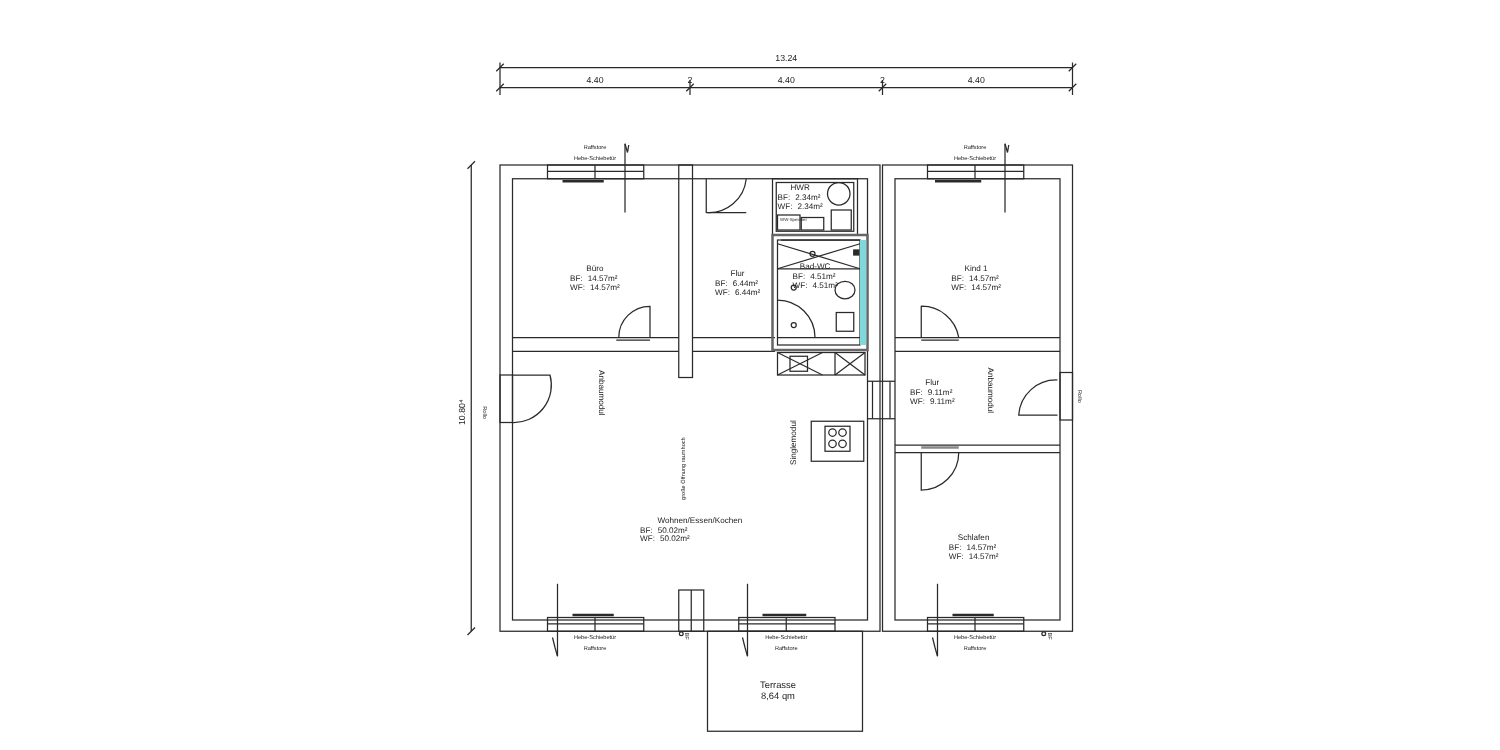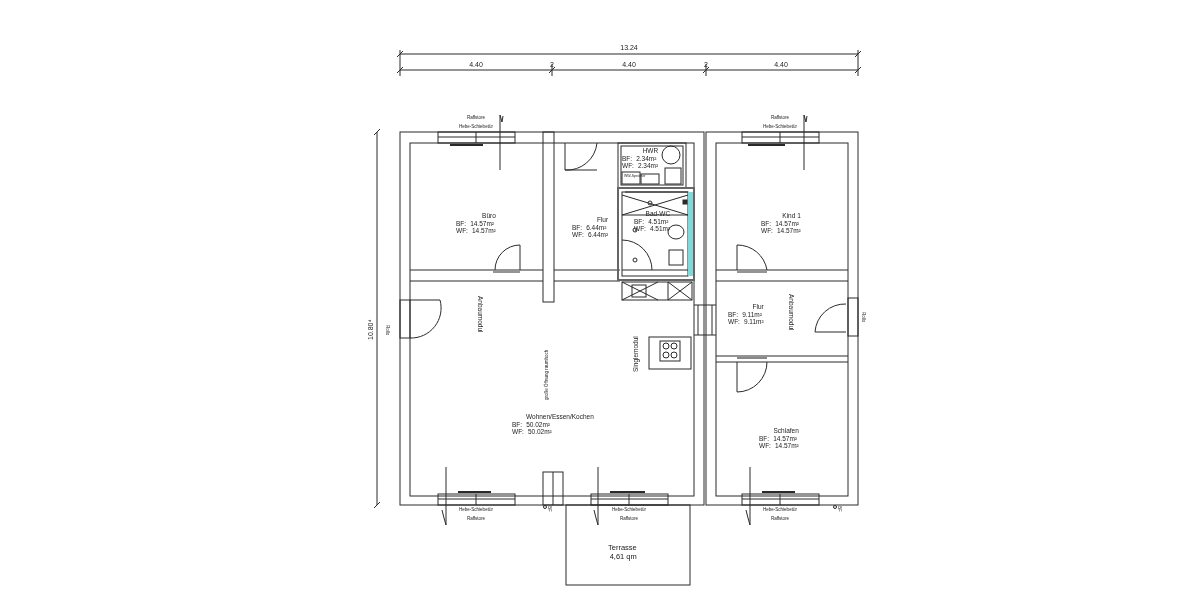--- a/index.html
+++ b/index.html
@@ -2,21 +2,21 @@
 <html><head>
   <meta charset="utf-8">
   <style>
     html, body { margin: 0; padding: 0; background: #ffffff; }
     body { width: 1200px; height: 600px; position: relative; overflow: hidden;
            font-family: "Liberation Sans", sans-serif; color: #222; }
     svg { position: absolute; left: 0; top: 0; }
     .lbl { position: absolute; font-size: 6.5px; line-height: 7.5px; color: #222; white-space: nowrap; }
     .lbl.c { text-align: center; transform: translateX(-50%); }
     .room { position: absolute; font-size: 6.5px; line-height: 7.5px; color: #222; white-space: nowrap; }
-    .room .name { text-align: right; }
+    .room .name { text-align: center; }
     .room .row { display: flex; gap: 4px; }
     .small { font-size: 4.5px; line-height: 5px; }
     .vert { position: absolute; transform-origin: left top; white-space: nowrap; }
     .dim { position: absolute; font-size: 7px; color: #222; transform: translateX(-50%); white-space: nowrap; }
   </style>
 </head>
 <body>
 
 <svg width="1200" height="600" viewBox="0 0 1200 600">
   <g stroke="#2a2a2a" stroke-width="1" fill="none">
@@ -283,14 +283,14 @@
       <span>50.02m²</span>
     </div>
   <div class="row">
       <span>WF:</span>
       <span>50.02m²</span>
     </div>
 </div>
 
 <div class="room" style="left:608px; top:543px; font-size:7.5px; line-height:9px;">
   <div class="name">Terrasse</div>
-  <div class="name">4,61 qm</div>
+  <div class="name">8,64 qm</div>
 </div>
 
 </body></html>

